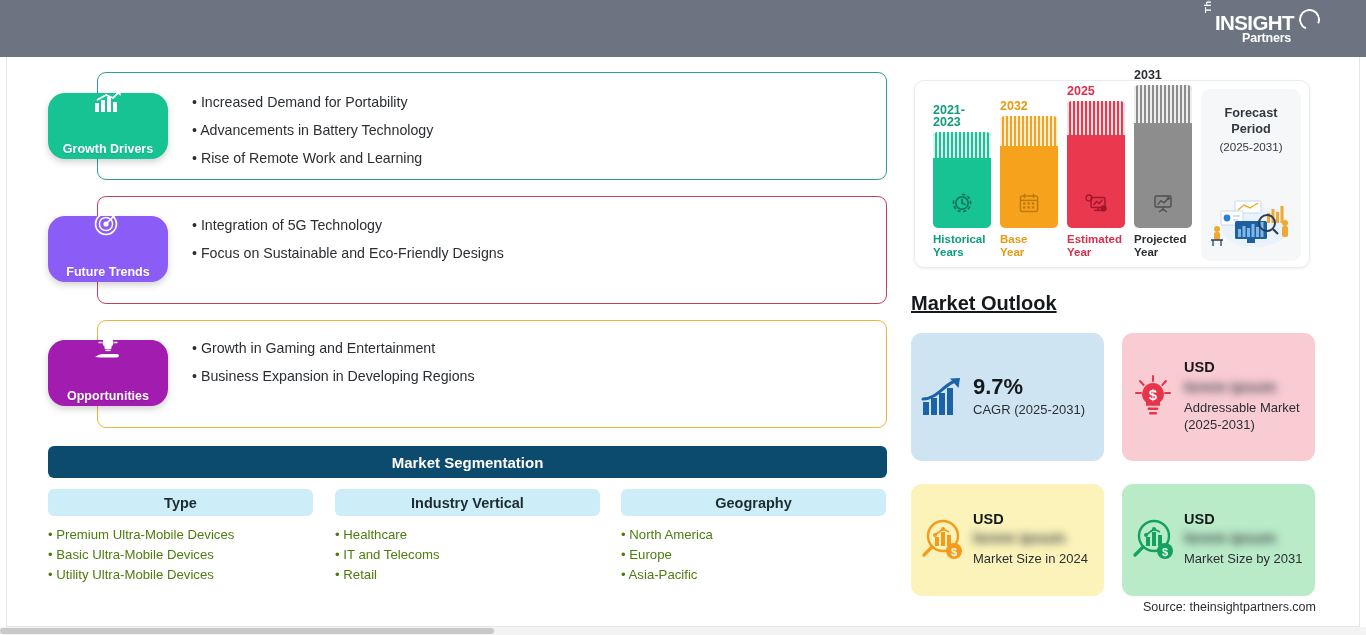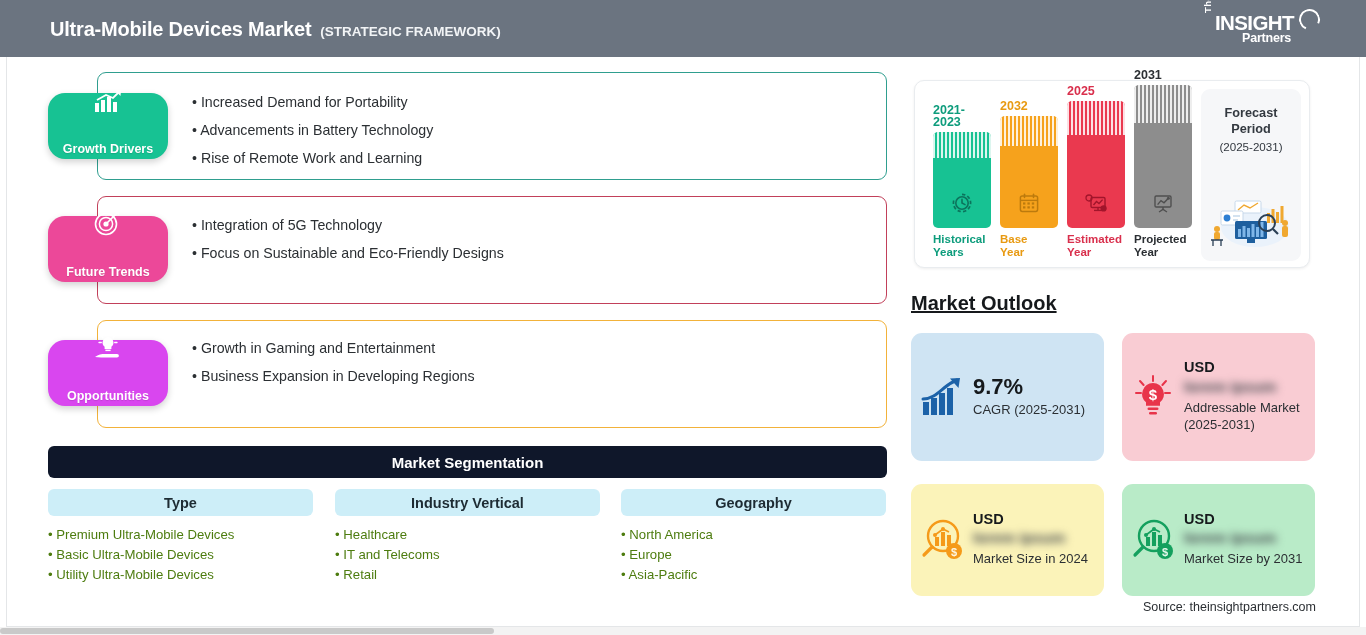--- a/index.html
+++ b/index.html
@@ -50,36 +50,36 @@
   .fw-card.green  { left:97px;  top:72px;  width:790px; height:108px; border:1.3px solid #2f9e8f; }
   .fw-card.red    { left:97px;  top:196px; width:790px; height:108px; border:1.3px solid #c2405a; }
   .fw-card.yellow { left:97px;  top:320px; width:790px; height:108px; border:1.3px solid #f2b23a; }
 
   .badge {
     position:absolute; width:120px; height:66px; border-radius:17px;
     display:flex; flex-direction:column; align-items:center; justify-content:flex-end;
     padding-bottom:4px; color:#fff; box-shadow:0 3px 7px rgba(0,0,0,0.18);gap:28px;
   }
   .badge.green  { left:48px; top:93px;  background:#17c293; }
-  .badge.red    { left:48px; top:216px; background:#ec4899; }
-  .badge.yellow { left:48px; top:340px; background:#d946ef; }
+  .badge.red    { left:48px; top:216px; background:#8b5cf6; }
+  .badge.yellow { left:48px; top:340px; background:#a21caf; }
   .badge .b-icon { height:30px; display:flex; align-items:flex-end; justify-content:center; margin-bottom:2px; }
   .badge .b-label { font-size:12.5px; font-weight:bold; line-height:1; text-shadow:0 1px 1px rgba(0,0,0,.12); }
 
   .bullets { position:absolute; left:192px; }
   .bullets.green  { top:95px; }
   .bullets.red    { top:218px; }
   .bullets.yellow { top:341px; }
   .bullet { font-size:14.2px; color:#2b2f33; line-height:1; margin-bottom:14px; white-space:nowrap; }
   .bullet::before { content:"• "; color:#2b2f33; }
 
   
   .seg-header {
     position:absolute; left:48px; top:446px; width:839px; height:32px;
-    background:#0f172a; border-radius:6px; color:#fff; font-size:15px; font-weight:bold;
+    background:#0c4a6e; border-radius:6px; color:#fff; font-size:15px; font-weight:bold;
     display:flex; align-items:center; justify-content:center;
   }
   .seg-col { position:absolute; top:489px; }
   .seg-col.c0 { left:48px;  width:265px; }
   .seg-col.c1 { left:335px; width:265px; }
   .seg-col.c2 { left:621px; width:265px; }
   .seg-pill {
     height:27px; background:#cdeef8; border-radius:6px;
     display:flex; align-items:center; justify-content:center;
     font-size:14.5px; font-weight:bold; color:#1d2b33;
@@ -142,24 +142,20 @@
   
   .hscroll { position:absolute; left:0; bottom:0; width:1366px; height:8px; background:#f3f3f3; }
   .hscroll .thumb { position:absolute; left:0; top:1px; width:494px; height:6px; background:#c9c9c9; border-radius:3px; }
 </style>
 </head>
 <body>
 
 <div class="page">
 
   <div class="header">
-    <div class="header-title-wrap">
-      <span class="header-title">Ultra-Mobile Devices Market</span>
-      <span class="header-sub">(STRATEGIC FRAMEWORK)</span>
-    </div>
     <div class="logo">
       <span class="the">The</span>
       <span class="insight">INSIGHT</span>
       <span class="partners">Partners</span>
       <span class="arc"></span>
     </div>
   </div>
 
   <div class="body-border"></div>
 

